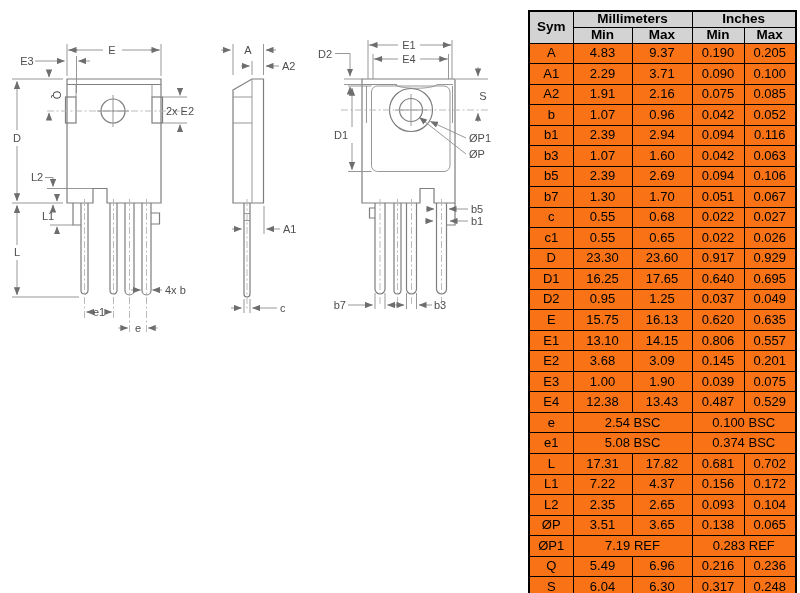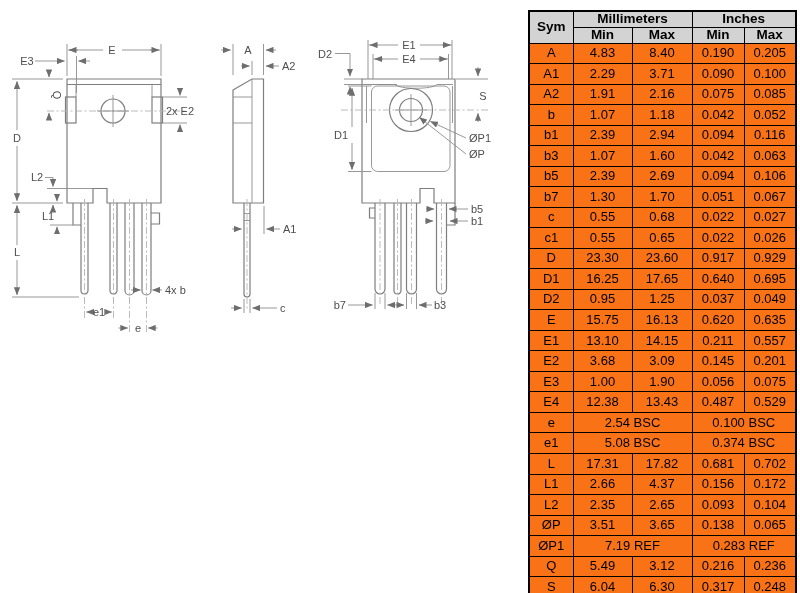--- a/index.html
+++ b/index.html
@@ -187,42 +187,42 @@
         <th>Min</th>
         <th>Max</th>
         <th>Min</th>
         <th>Max</th>
       </tr>
     </thead>
     <tbody>
         <tr>
           <td>A</td>
           <td>4.83</td>
-          <td>8.40</td>
+          <td>9.37</td>
           <td>0.190</td>
           <td>0.205</td>
         </tr>
         <tr>
           <td>A1</td>
           <td>2.29</td>
           <td>3.71</td>
           <td>0.090</td>
           <td>0.100</td>
         </tr>
         <tr>
           <td>A2</td>
           <td>1.91</td>
           <td>2.16</td>
           <td>0.075</td>
           <td>0.085</td>
         </tr>
         <tr>
           <td>b</td>
           <td>1.07</td>
-          <td>1.18</td>
+          <td>0.96</td>
           <td>0.042</td>
           <td>0.052</td>
         </tr>
         <tr>
           <td>b1</td>
           <td>2.39</td>
           <td>2.94</td>
           <td>0.094</td>
           <td>0.116</td>
         </tr>
@@ -286,35 +286,35 @@
           <td>E</td>
           <td>15.75</td>
           <td>16.13</td>
           <td>0.620</td>
           <td>0.635</td>
         </tr>
         <tr>
           <td>E1</td>
           <td>13.10</td>
           <td>14.15</td>
-          <td>0.211</td>
+          <td>0.806</td>
           <td>0.557</td>
         </tr>
         <tr>
           <td>E2</td>
           <td>3.68</td>
           <td>3.09</td>
           <td>0.145</td>
           <td>0.201</td>
         </tr>
         <tr>
           <td>E3</td>
           <td>1.00</td>
           <td>1.90</td>
-          <td>0.056</td>
+          <td>0.039</td>
           <td>0.075</td>
         </tr>
         <tr>
           <td>E4</td>
           <td>12.38</td>
           <td>13.43</td>
           <td>0.487</td>
           <td>0.529</td>
         </tr>
         <tr>
@@ -329,21 +329,21 @@
         </tr>
         <tr>
           <td>L</td>
           <td>17.31</td>
           <td>17.82</td>
           <td>0.681</td>
           <td>0.702</td>
         </tr>
         <tr>
           <td>L1</td>
-          <td>2.66</td>
+          <td>7.22</td>
           <td>4.37</td>
           <td>0.156</td>
           <td>0.172</td>
         </tr>
         <tr>
           <td>L2</td>
           <td>2.35</td>
           <td>2.65</td>
           <td>0.093</td>
           <td>0.104</td>
@@ -356,21 +356,21 @@
           <td>0.065</td>
         </tr>
         <tr>
           <td>ØP1</td>
           <td colspan="2">7.19 REF</td>
           <td colspan="2">0.283 REF</td>
         </tr>
         <tr>
           <td>Q</td>
           <td>5.49</td>
-          <td>3.12</td>
+          <td>6.96</td>
           <td>0.216</td>
           <td>0.236</td>
         </tr>
         <tr>
           <td>S</td>
           <td>6.04</td>
           <td>6.30</td>
           <td>0.317</td>
           <td>0.248</td>
         </tr>

